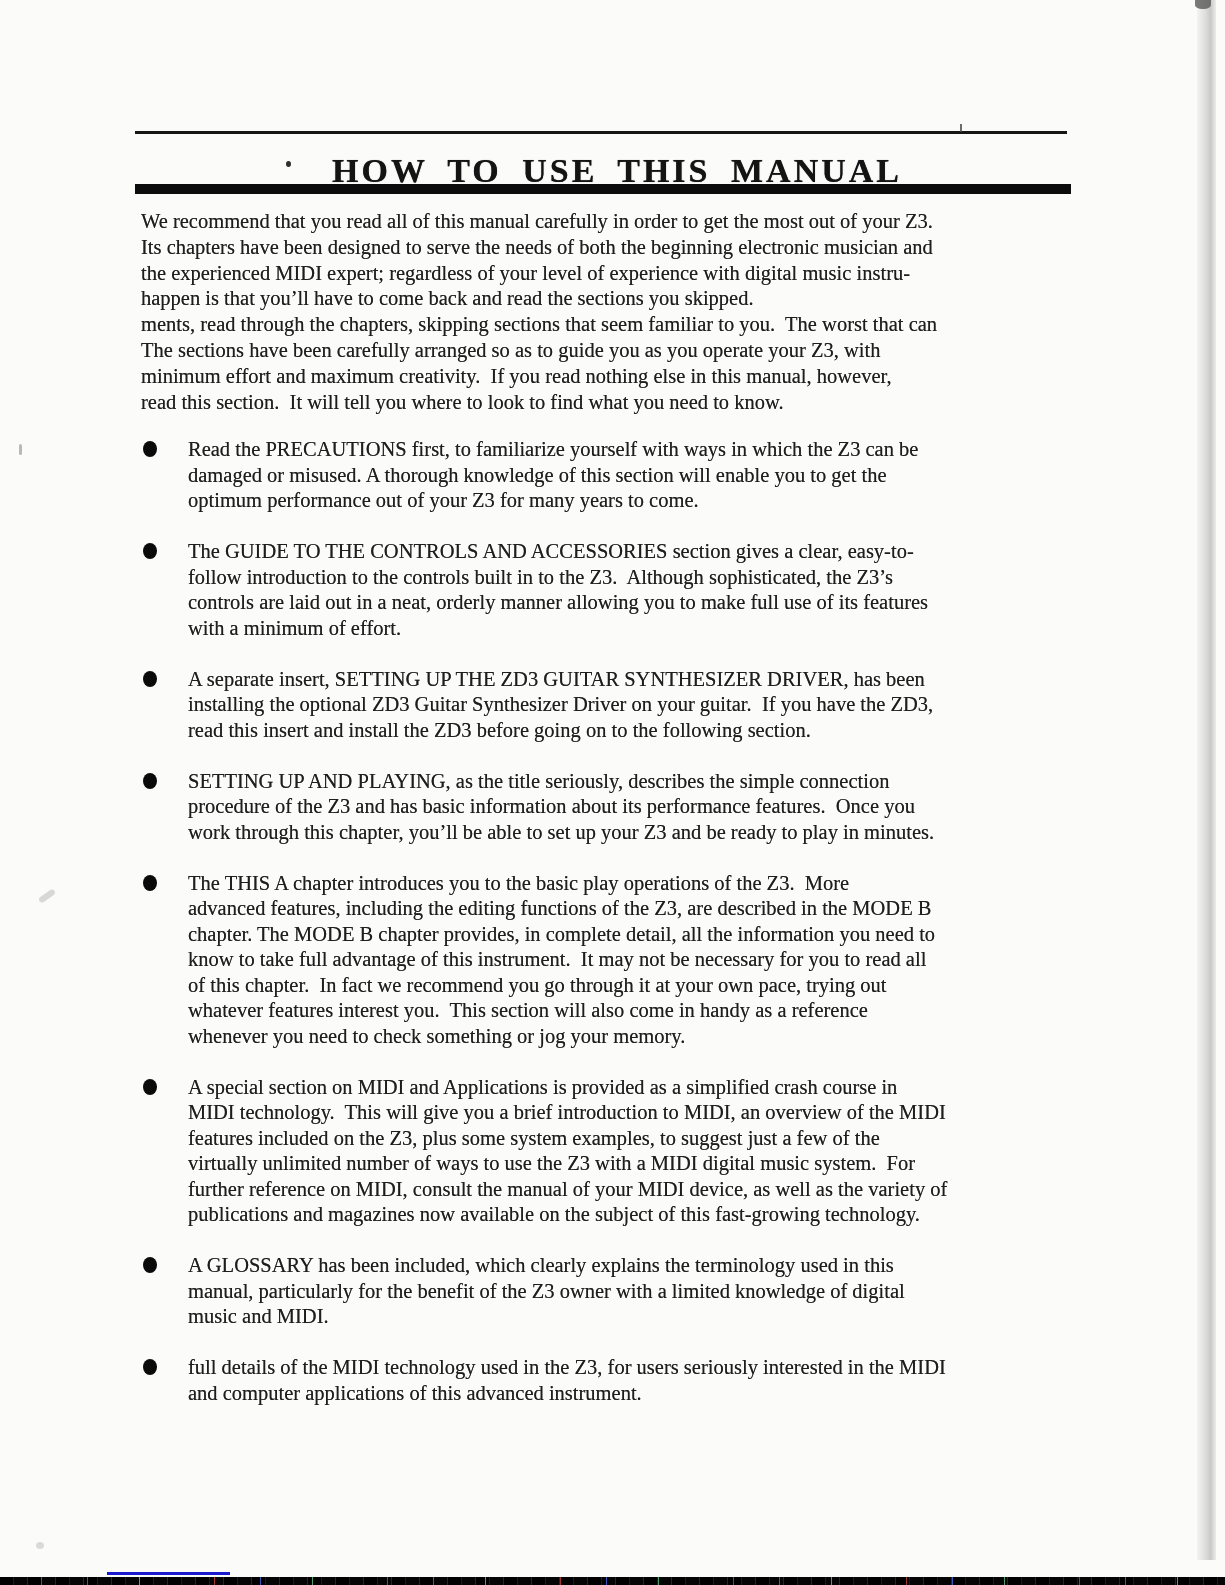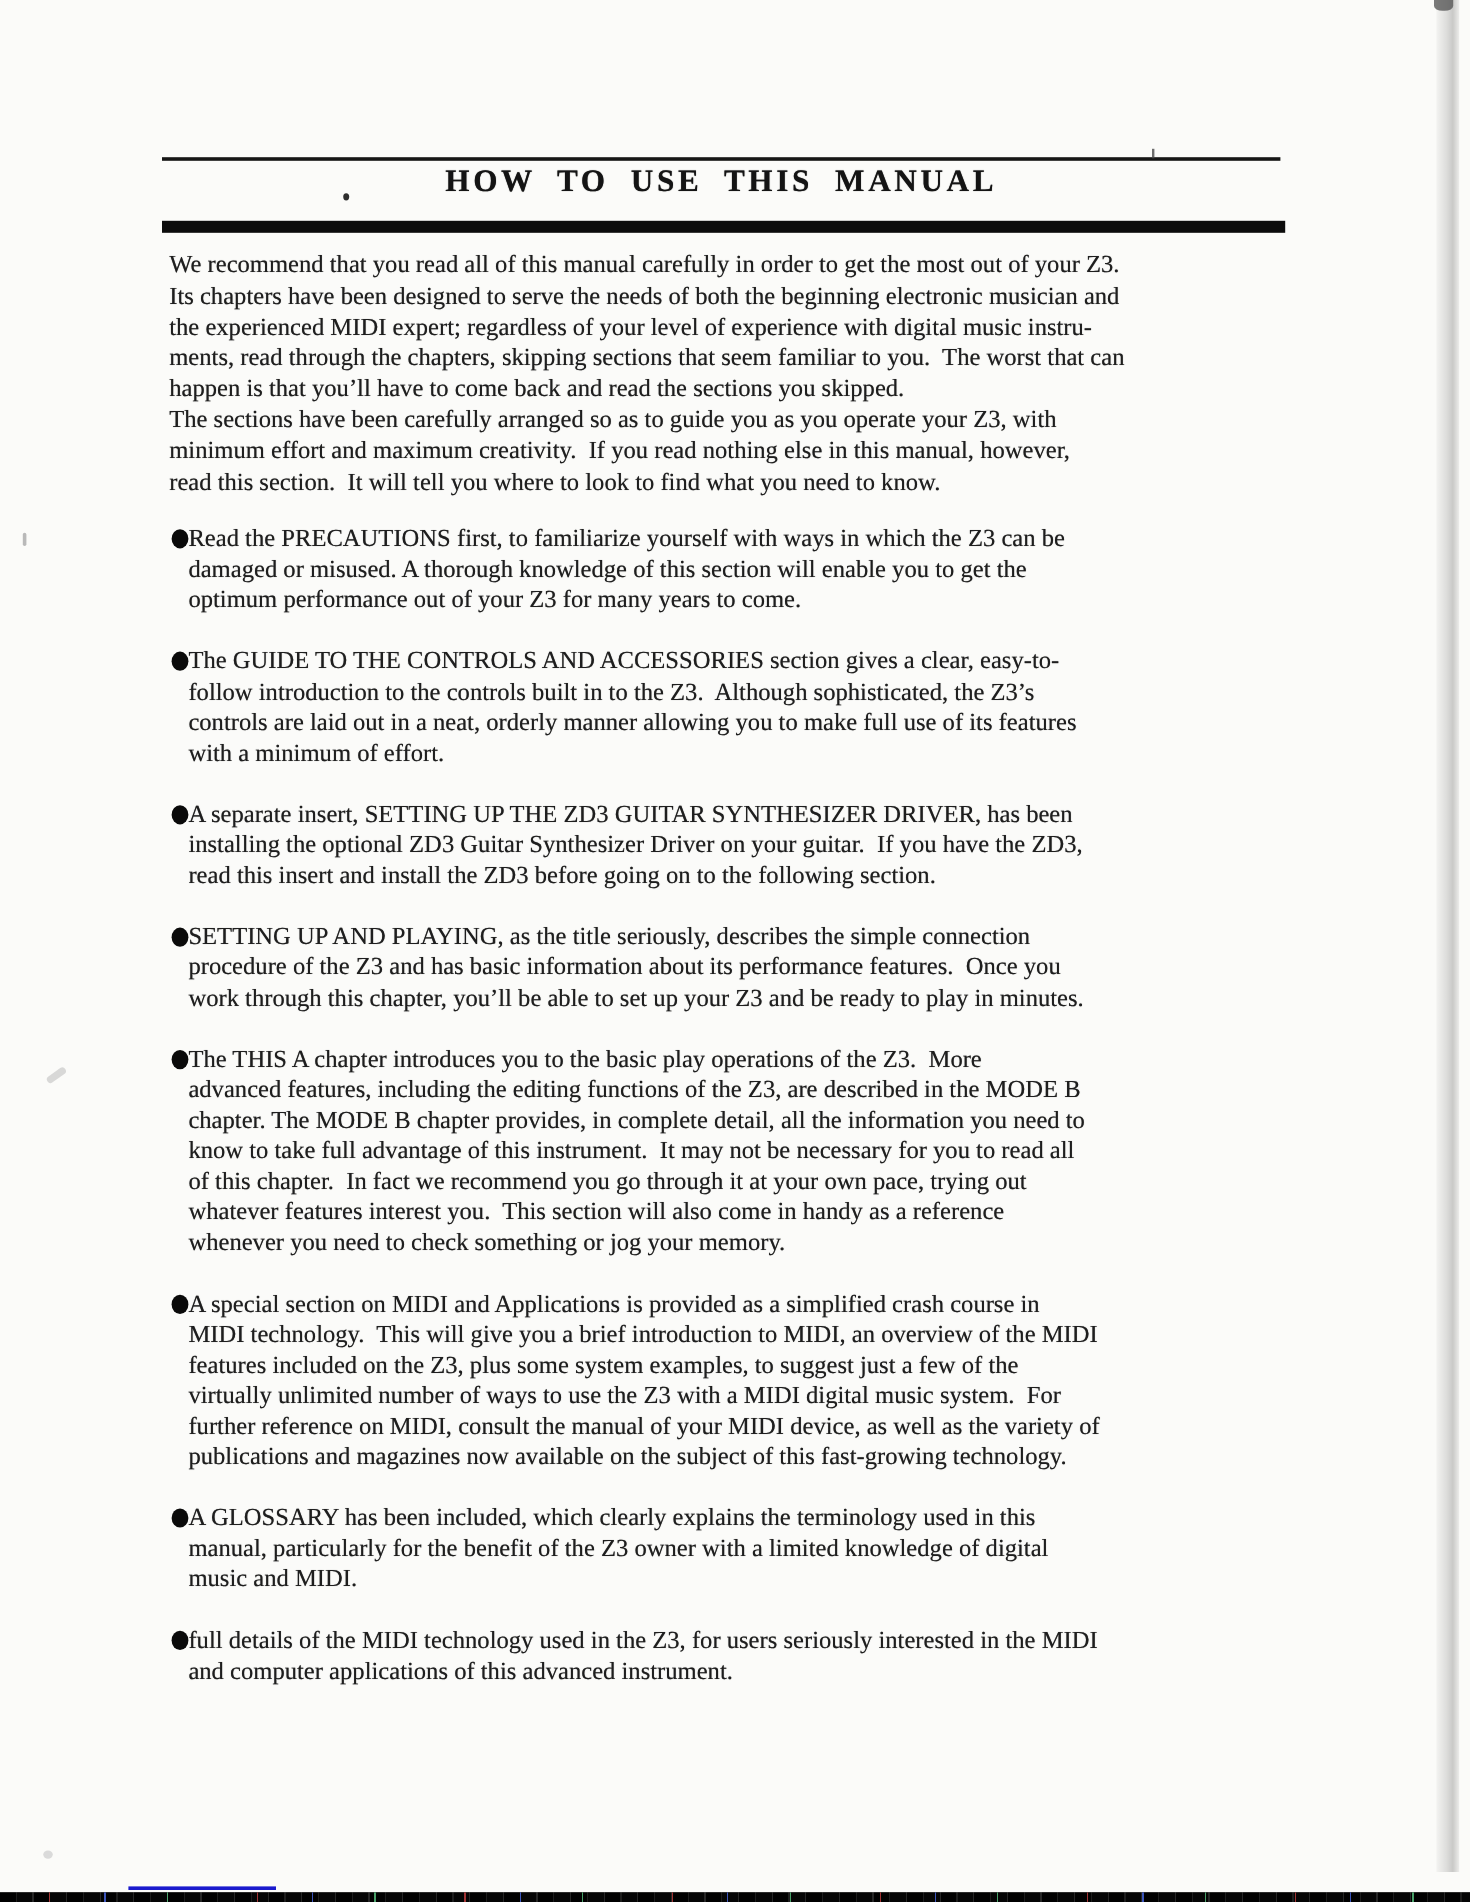--- a/index.html
+++ b/index.html
@@ -11,22 +11,22 @@
     position:relative;
     overflow:hidden;
   }
   .page { position:absolute; inset:0; }
 
   
   .rule-thin  { position:absolute; left:135px; top:131px; width:932px; height:3px;  background:#161616; }
   .rule-thick { position:absolute; left:135px; top:184px; width:936px; height:10px; background:#0c0c0c; }
   .page-title {
     position:absolute; left:135px; top:136px; width:932px;
-    margin:0; text-align:center;
-    font-size:26px; font-weight:bold;
+    margin:16px; text-align:center;
+    font-size:34px; font-weight:bold;
     letter-spacing:3px; word-spacing:9px;
     color:#141414;
     text-shadow:0 0 0.7px rgba(10,10,10,.8);
   }
   .title-dot { position:absolute; left:286px; top:161px; width:5px; height:6px; background:#2e2e2e; border-radius:50%; }
   .rule-tick { position:absolute; left:960px; top:124px; width:2px; height:8px; background:#4a4a4a; opacity:.8; }
 
   
   .tline { white-space:pre; text-shadow:0 0 0.6px rgba(25,25,25,.65); }
   .intro {
@@ -36,21 +36,21 @@
   .bullets {
     position:absolute; left:143px; top:437px; width:960px;
     font-size:20.5px; line-height:25.5px;
     list-style:none; margin:0; padding:0;
   }
   .bullet { display:flex; margin-bottom:25.5px; }
   .dot {
     flex:0 0 auto; width:14px; height:16px; margin-top:4px;
     background:#0a0a0a; border-radius:50%;
   }
-  .bullet-body { }
+  .bullet-body { margin-left:31px; }
 
   
   .right-strip {
     position:absolute; left:1197px; top:0; width:19px; height:1560px;
     background:linear-gradient(90deg, rgba(0,0,0,0.03), rgba(0,0,0,0.12) 45%, rgba(0,0,0,0.20) 72%, rgba(0,0,0,0.06));
   }
   .right-strip-top { position:absolute; left:1195px; top:0; width:16px; height:9px; background:#4f4f4f; opacity:.75; border-radius:0 0 45% 45%; }
   .speck-a { position:absolute; left:19px;  top:444px;  width:3px; height:11px; background:#b9b9b9; border-radius:2px; }
   .speck-b { position:absolute; left:38px;  top:893px;  width:18px; height:6px; background:#c9c9c9; transform:rotate(-35deg); border-radius:3px; opacity:.7; }
   .speck-c { position:absolute; left:36px;  top:1542px; width:8px; height:7px; background:#d2d2d2; border-radius:50%; opacity:.8; }
@@ -72,22 +72,22 @@
   <div class="rule-thin"></div>
   <h1 class="page-title">HOW TO USE THIS MANUAL</h1>
   <div class="rule-thick"></div>
   <div class="title-dot"></div>
   <div class="rule-tick"></div>
 
   <div class="intro" id="intro">
       <div class="tline">We recommend that you read all of this manual carefully in order to get the most out of your Z3.</div>
       <div class="tline">Its chapters have been designed to serve the needs of both the beginning electronic musician and</div>
       <div class="tline">the experienced MIDI expert; regardless of your level of experience with digital music instru-</div>
+      <div class="tline">happen is that you’ll have to come back and read the sections you skipped.</div>
       <div class="tline">ments, read through the chapters, skipping sections that seem familiar to you.  The worst that can</div>
-      <div class="tline">happen is that you’ll have to come back and read the sections you skipped.</div>
       <div class="tline">The sections have been carefully arranged so as to guide you as you operate your Z3, with</div>
       <div class="tline">minimum effort and maximum creativity.  If you read nothing else in this manual, however,</div>
       <div class="tline">read this section.  It will tell you where to look to find what you need to know.</div>
     </div>
 
   <div class="bullets" id="bullets">
       <div class="bullet">
         <span class="dot"></span>
         <div class="bullet-body">
           <div class="tline">Read the PRECAUTIONS first, to familiarize yourself with ways in which the Z3 can be</div>

